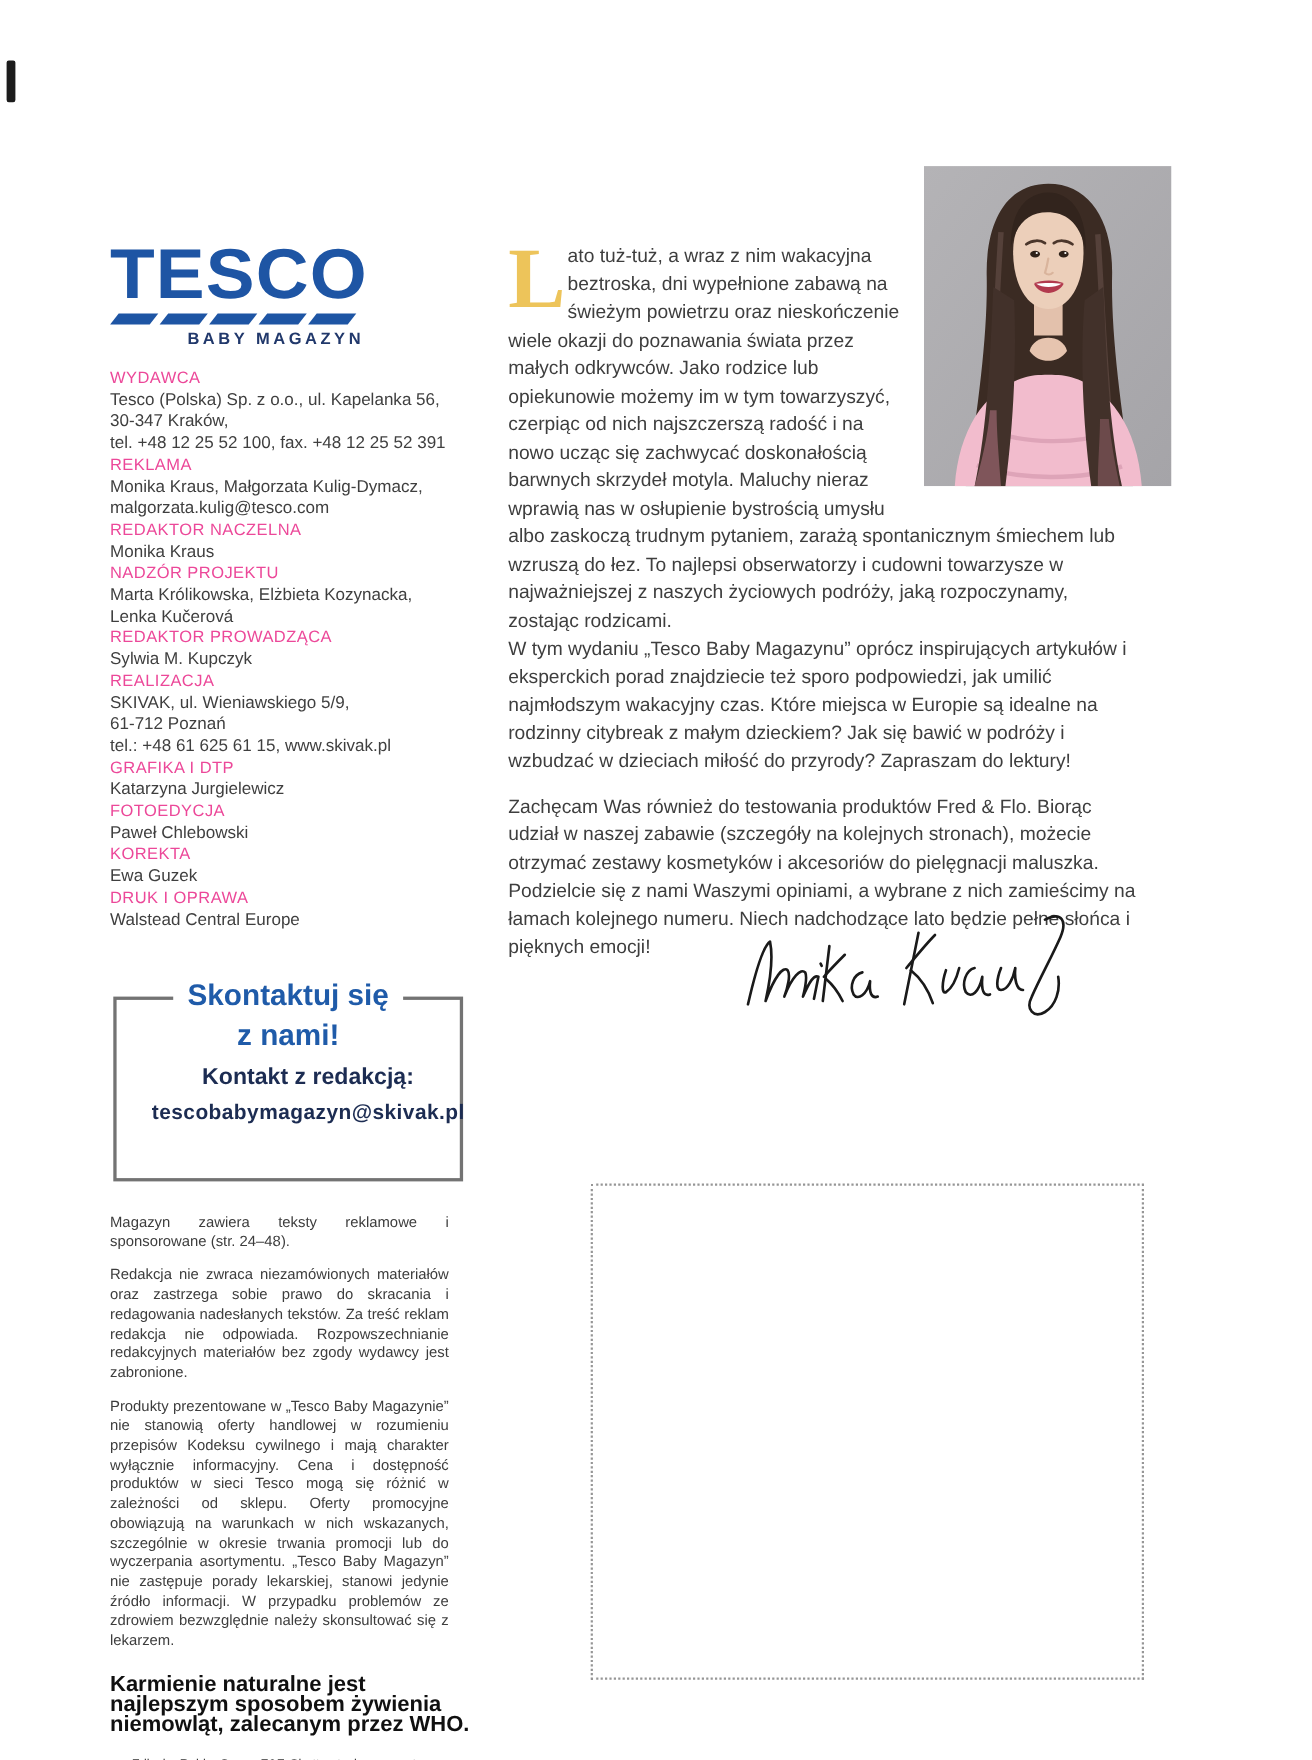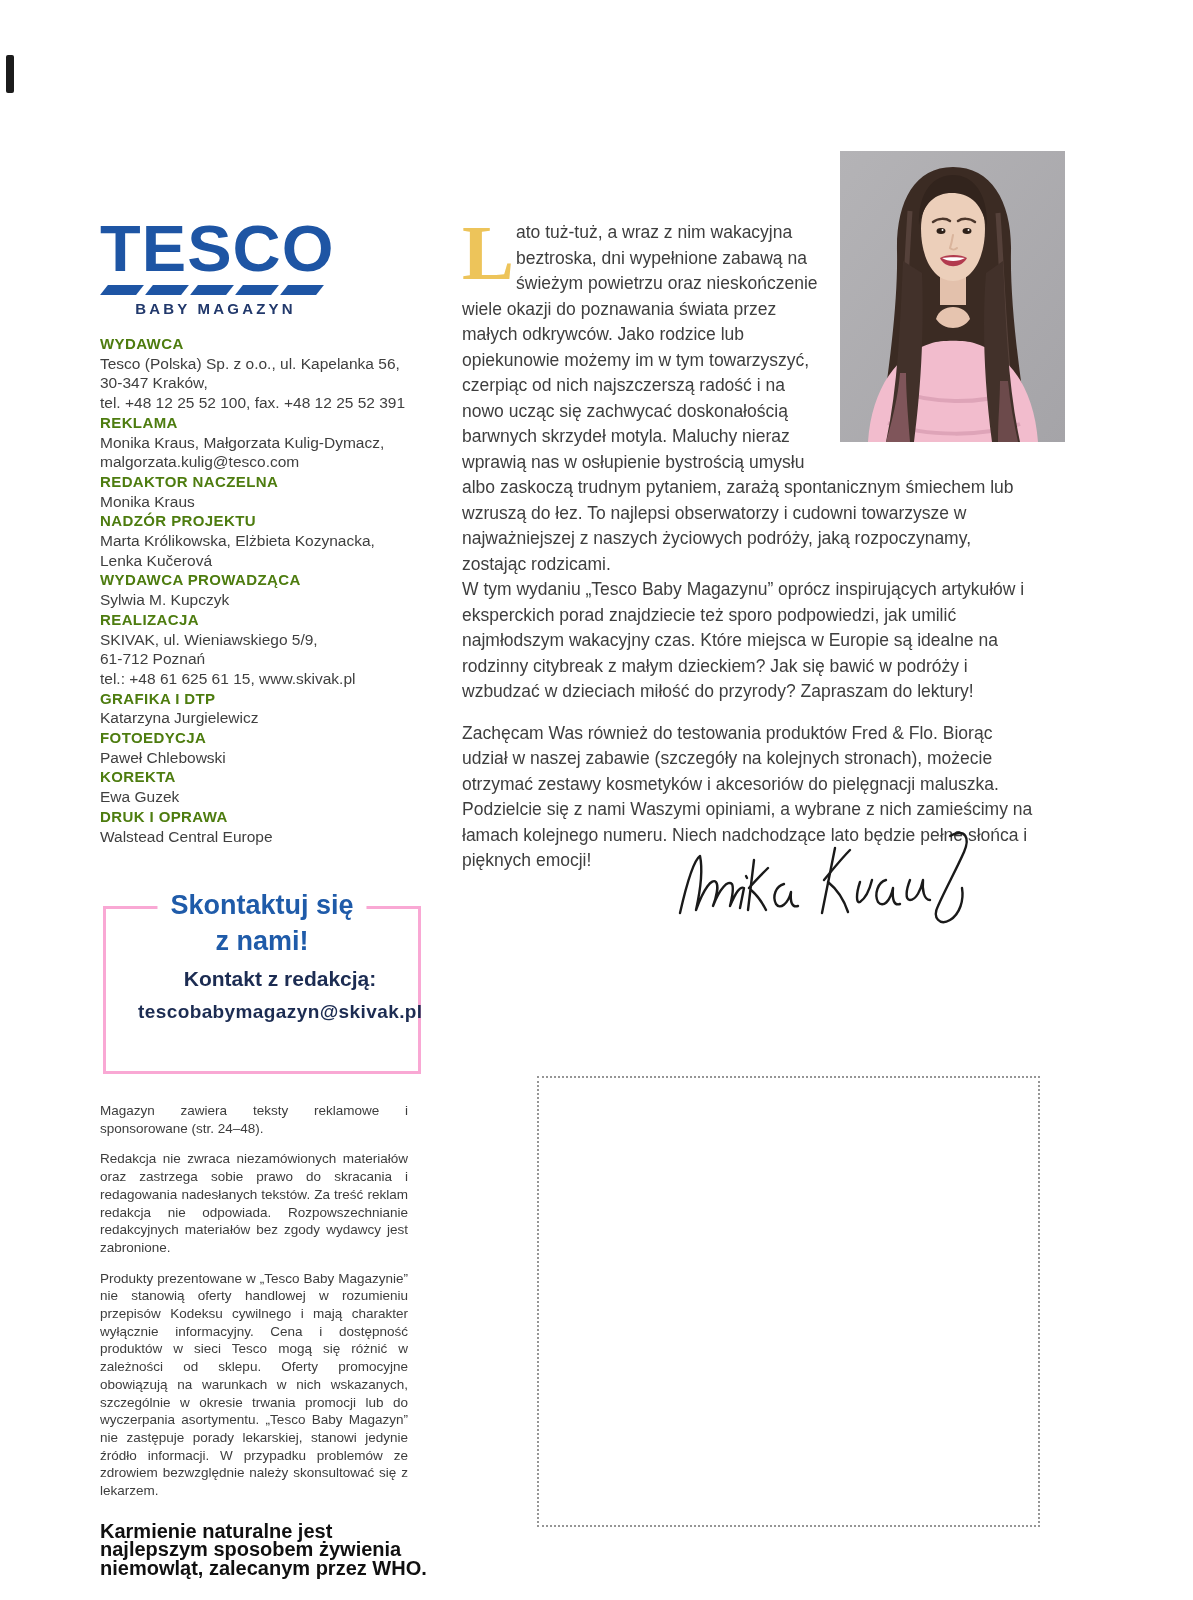--- a/index.html
+++ b/index.html
@@ -8,30 +8,30 @@
 
   
   .scan-mark{position:absolute;left:6px;top:27px;width:8px;height:38px;background:#1c1c1c;border-radius:2px;}
 
   
   .logo{position:absolute;left:100px;top:192px;width:232px;}
   .logo-word{font-size:64px;font-weight:bold;color:#1e55a4;letter-spacing:1px;line-height:58px;
              transform:scaleX(1.04);transform-origin:left center;white-space:nowrap;}
   .logo-dashes{display:flex;gap:9px;margin:7px 2px 5px 4px;}
   .logo-dash{width:36px;height:10px;background:#1e55a4;transform:skewX(-38deg);}
-  .logo-sub{font-size:15px;font-weight:bold;color:#21386b;letter-spacing:3.2px;text-align:center;padding-right:1px;}
+  .logo-sub{font-size:15px;font-weight:bold;color:#21386b;letter-spacing:3.2px;text-align:right;padding-right:1px;}
 
   
   .masthead{position:absolute;left:100px;top:306px;width:332px;font-size:15.5px;line-height:19.7px;}
-  .mh-label{font-weight:bold;color:#4d7c0f;letter-spacing:0.4px;font-size:15px;}
+  .mh-label{font-weight:normal;color:#ec4899;letter-spacing:0.4px;font-size:15px;}
   .mh-line{color:#3f3f3f;}
 
   
   .contact-box{position:absolute;left:103px;top:878px;width:312px;height:162px;
-               border:3px solid #f9a8d4;text-align:center;}
+               border:3px solid #737373;text-align:center;}
   .cb-title1{position:absolute;top:-19px;left:50%;transform:translateX(-50%);
              background:#ffffff;padding:0 13px;font-size:27px;font-weight:bold;color:#1f5ba9;white-space:nowrap;}
   .cb-title2{margin-top:17px;font-size:27px;font-weight:bold;color:#1f5ba9;line-height:30px;}
   .cb-sub{margin-top:11px;font-size:21px;font-weight:bold;color:#1c2c52;padding-left:36px;}
   .cb-email{margin-top:10px;font-size:19px;font-weight:bold;color:#1c2c52;letter-spacing:0.4px;padding-left:32px;}
   .cb-web{margin-top:10px;font-size:22px;font-weight:bold;color:#1c2c52;}
 
   
   .legal{position:absolute;left:100px;top:1074px;width:308px;font-size:13.5px;line-height:17.7px;
          color:#3d3d3d;text-align:justify;}
@@ -92,21 +92,21 @@
     <div>
       <div class="mh-label">REDAKTOR NACZELNA</div>
       <div class="mh-line">Monika Kraus</div>
     </div>
     <div>
       <div class="mh-label">NADZÓR PROJEKTU</div>
       <div class="mh-line">Marta Królikowska, Elżbieta Kozynacka,</div>
       <div class="mh-line">Lenka Kučerová</div>
     </div>
     <div>
-      <div class="mh-label">WYDAWCA PROWADZĄCA</div>
+      <div class="mh-label">REDAKTOR PROWADZĄCA</div>
       <div class="mh-line">Sylwia M. Kupczyk</div>
     </div>
     <div>
       <div class="mh-label">REALIZACJA</div>
       <div class="mh-line">SKIVAK, ul. Wieniawskiego 5/9,</div>
       <div class="mh-line">61-712 Poznań</div>
       <div class="mh-line">tel.: +48 61 625 61 15, www.skivak.pl</div>
     </div>
     <div>
       <div class="mh-label">GRAFIKA I DTP</div>

